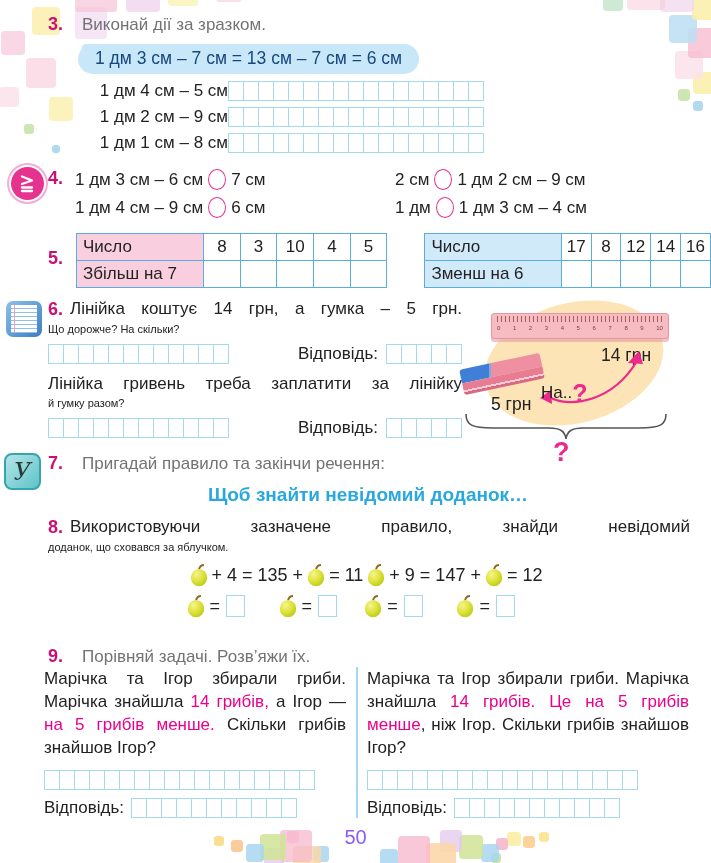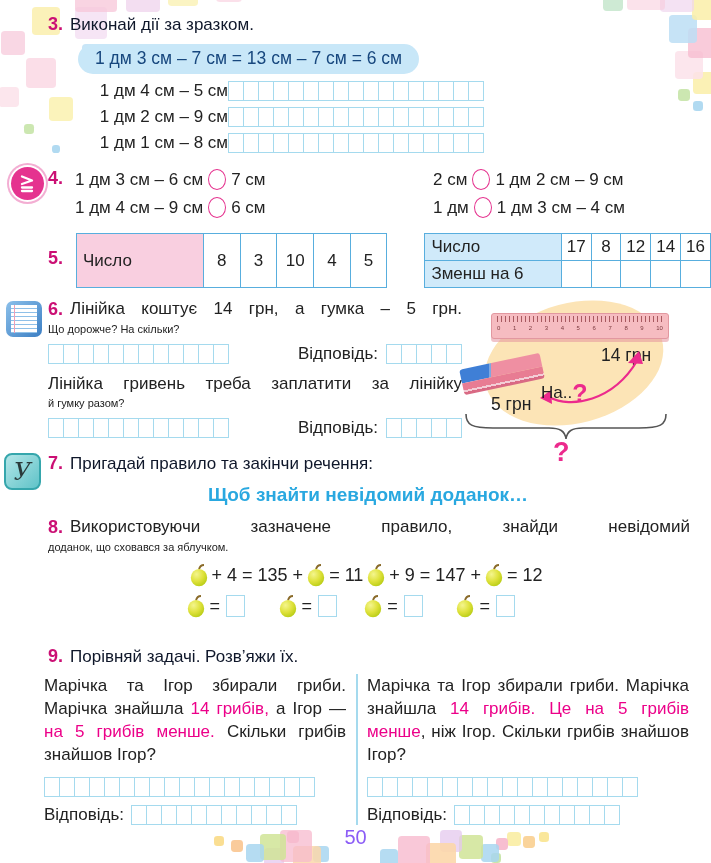--- a/index.html
+++ b/index.html
@@ -31,42 +31,42 @@
     292px 836px 0 5px rgba(247,186,206,.9),
     388px 857px 0 8px rgba(168,214,240,.85), 413px 851px 0 15px rgba(247,186,206,.8),
     440px 857px 0 14px rgba(252,215,170,.9), 450px 840px 0 10px rgba(228,200,238,.75),
     470px 846px 0 11px rgba(208,228,150,.85), 489px 852px 0 8px rgba(168,214,240,.85),
     501px 843px 0 5px rgba(247,186,206,.95), 495px 857px 0 4px rgba(198,228,168,.95),
     513px 838px 0 6px rgba(250,238,168,.95), 528px 841px 0 5px rgba(250,210,150,.95),
     543px 836px 0 4px rgba(250,230,150,.95); }
 
   .task { position:absolute; left:0; width:711px; z-index:1; }
   .tnum { color:#cb0f74; font-weight:bold; font-size:18px; }
-  .ttext { font-size:17px; color:#0f172a; }
+  .ttext { font-size:17px; color:#737373;margin-left:12px; }
   .trow { display:flex; gap:7px; align-items:baseline; }
 
   
   .cellrow { display:flex; }
   .cell { width:16px; height:20px; border:1px solid #a5daee; margin-left:-1px; background:#fff; }
   .cellrow .cell:first-child { margin-left:0; }
 
   
   #task3 { top:14px; }
   #task3 .inner { margin-left:48px; }
   .example-box { display:inline-block; margin:9px 0 7px 30px; padding:4px 17px 5px;
     background:#c8e7f8; border-radius:17px; color:#17477e; font-size:17.5px; }
   .t3row { display:flex; align-items:center; margin-left:27px; margin-bottom:6px;text-align:right; }
   .t3row .lab { width:153px; font-size:17px; }
 
   
   #task4 { top:166px; }
   .icon-compare { position:absolute; left:11px; top:1px; width:33px; height:33px;
     background:#e5338f; border-radius:50%; box-shadow:0 0 0 2px #fff,0 0 0 4px #f3aed3;
     display:flex; align-items:center; justify-content:center; }
-  #task4 .rows { margin-left:48px; display:flex;gap:38px; }
+  #task4 .rows { margin-left:48px; display:flex; }
   #task4 .col1 { width:347px; padding-left:27px; }
   #task4 .col2 { flex:1; }
   .t4item { font-size:17px; line-height:28px; white-space:nowrap; }
   #task4 .num-inline { position:absolute; left:48px; top:2px; }
   .cmp-circle { display:inline-block; width:18px; height:21px; border:1.7px solid #e5338f;
     border-radius:50%; vertical-align:-5px; margin:0 5px; background:#fff; }
 
   
   #task5 { top:233px; }
   #task5 .num-inline { position:absolute; left:48px; top:15px; }
@@ -136,21 +136,21 @@
   .t8eq .apple { vertical-align:-6px; margin:0 3px; }
   .t8eq .before:empty { display:none; }
   .t8ans { margin-top:7px; font-size:18px; white-space:nowrap; }
   .t8ans .apple { vertical-align:-6px; margin-right:4px; }
   .ans-box { display:inline-block; width:19px; height:22px; border:1.5px solid #a5daee;
     vertical-align:-5px; margin-left:6px; background:#fff; }
 
   
   #task9 { top:646px; }
   #task9 .title { margin-left:48px; }
-  .t9cols { display:flex; margin-left:44px; margin-top:7px; }
+  .t9cols { display:flex; margin-left:44px; }
   .t9col { width:302px; }
   .t9col.right { width:322px; }
   .t9divider { width:2px; background:#a5daee; margin:0 9px 0 10px; }
   .t9para { font-size:17px; line-height:23px; text-align:justify; }
   .pink { color:#ec0089; }
   .t9grid { margin-top:11px; }
   .t9ansrow { display:flex; align-items:center; gap:7px; margin-top:8px; }
 
   
   #footer { position:absolute; top:826px; left:0; width:711px; text-align:center; z-index:1; }
@@ -285,20 +285,28 @@
     <div class="tables">
       <table class="t5" id="t5left">
         <tbody>
             <tr>
           <td class="lab">Число</td>
           <td class="val">8</td>
           <td class="val">3</td>
           <td class="val">10</td>
           <td class="val">4</td>
           <td class="val">5</td>
+        </tr>
+        <tr>
+          <td class="lab">Збільш на 7</td>
+          <td class="val"></td>
+          <td class="val"></td>
+          <td class="val"></td>
+          <td class="val"></td>
+          <td class="val"></td>
         </tr>
       </tbody>
         </table>
       <table class="t5" id="t5right">
         <tbody>
             <tr>
           <td class="lab">Число</td>
           <td class="val">17</td>
           <td class="val">8</td>
           <td class="val">12</td>

